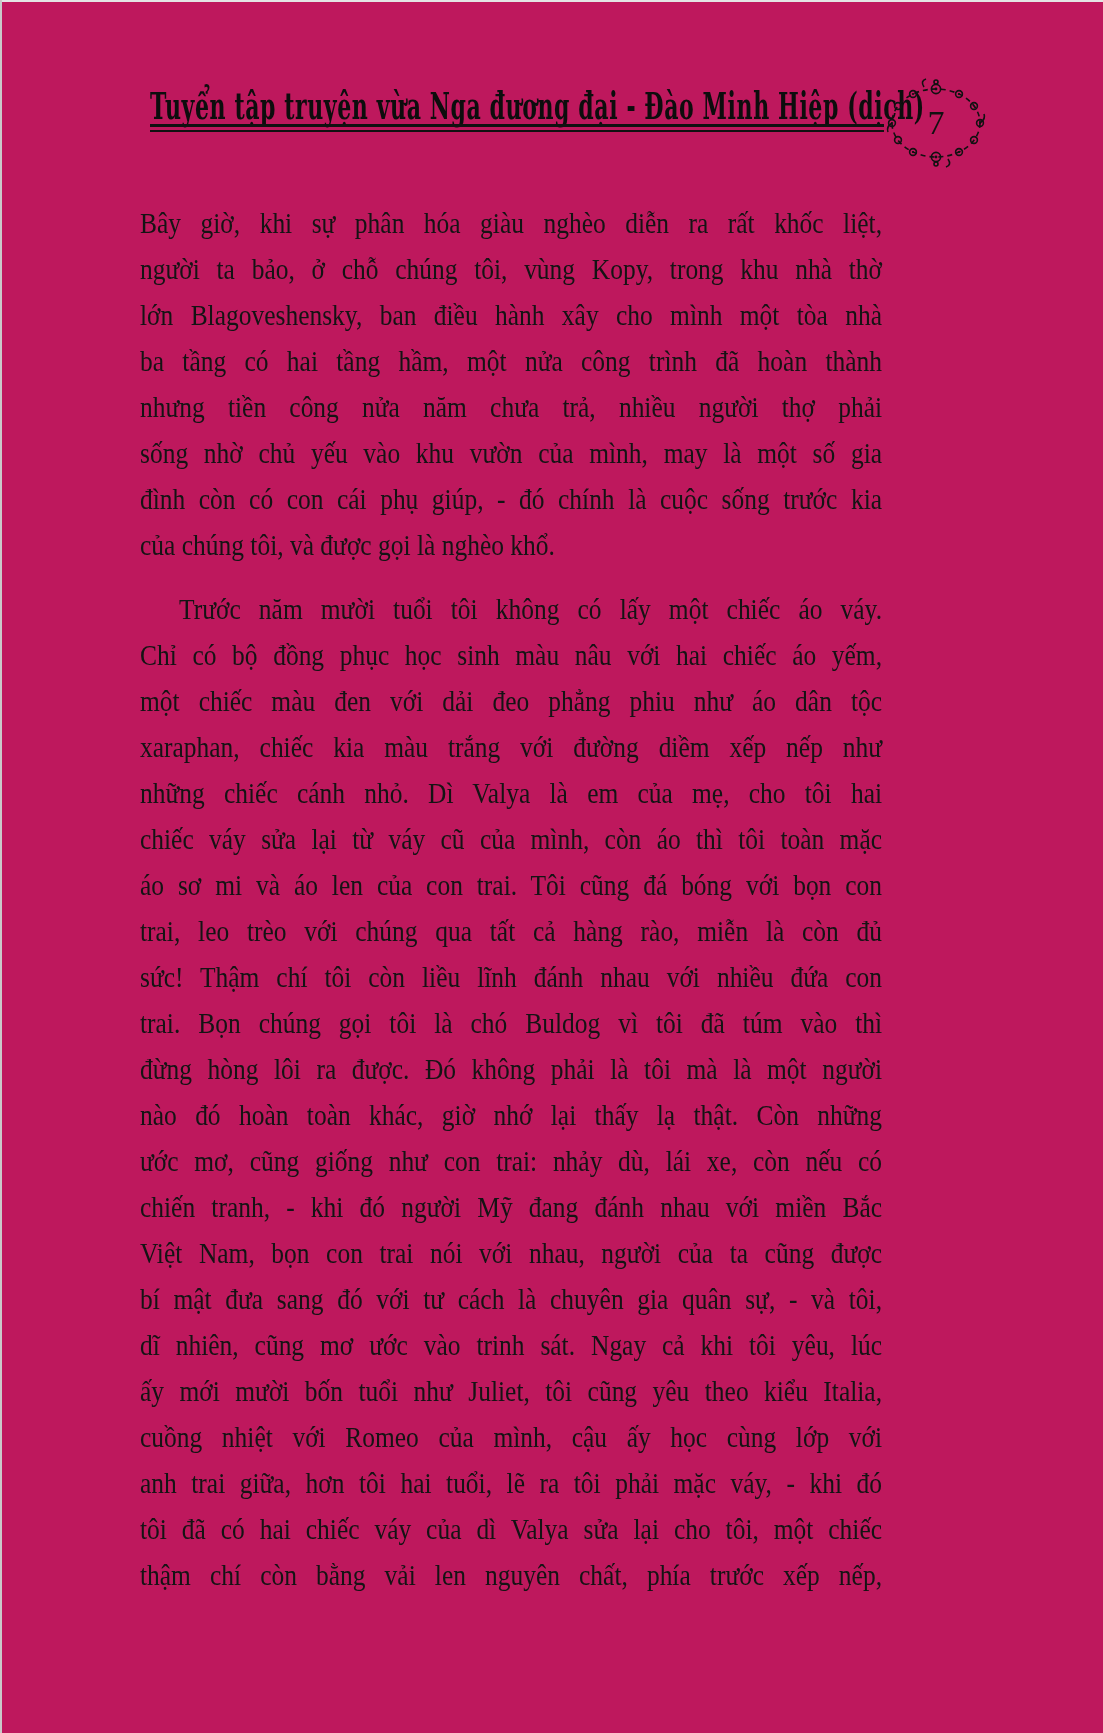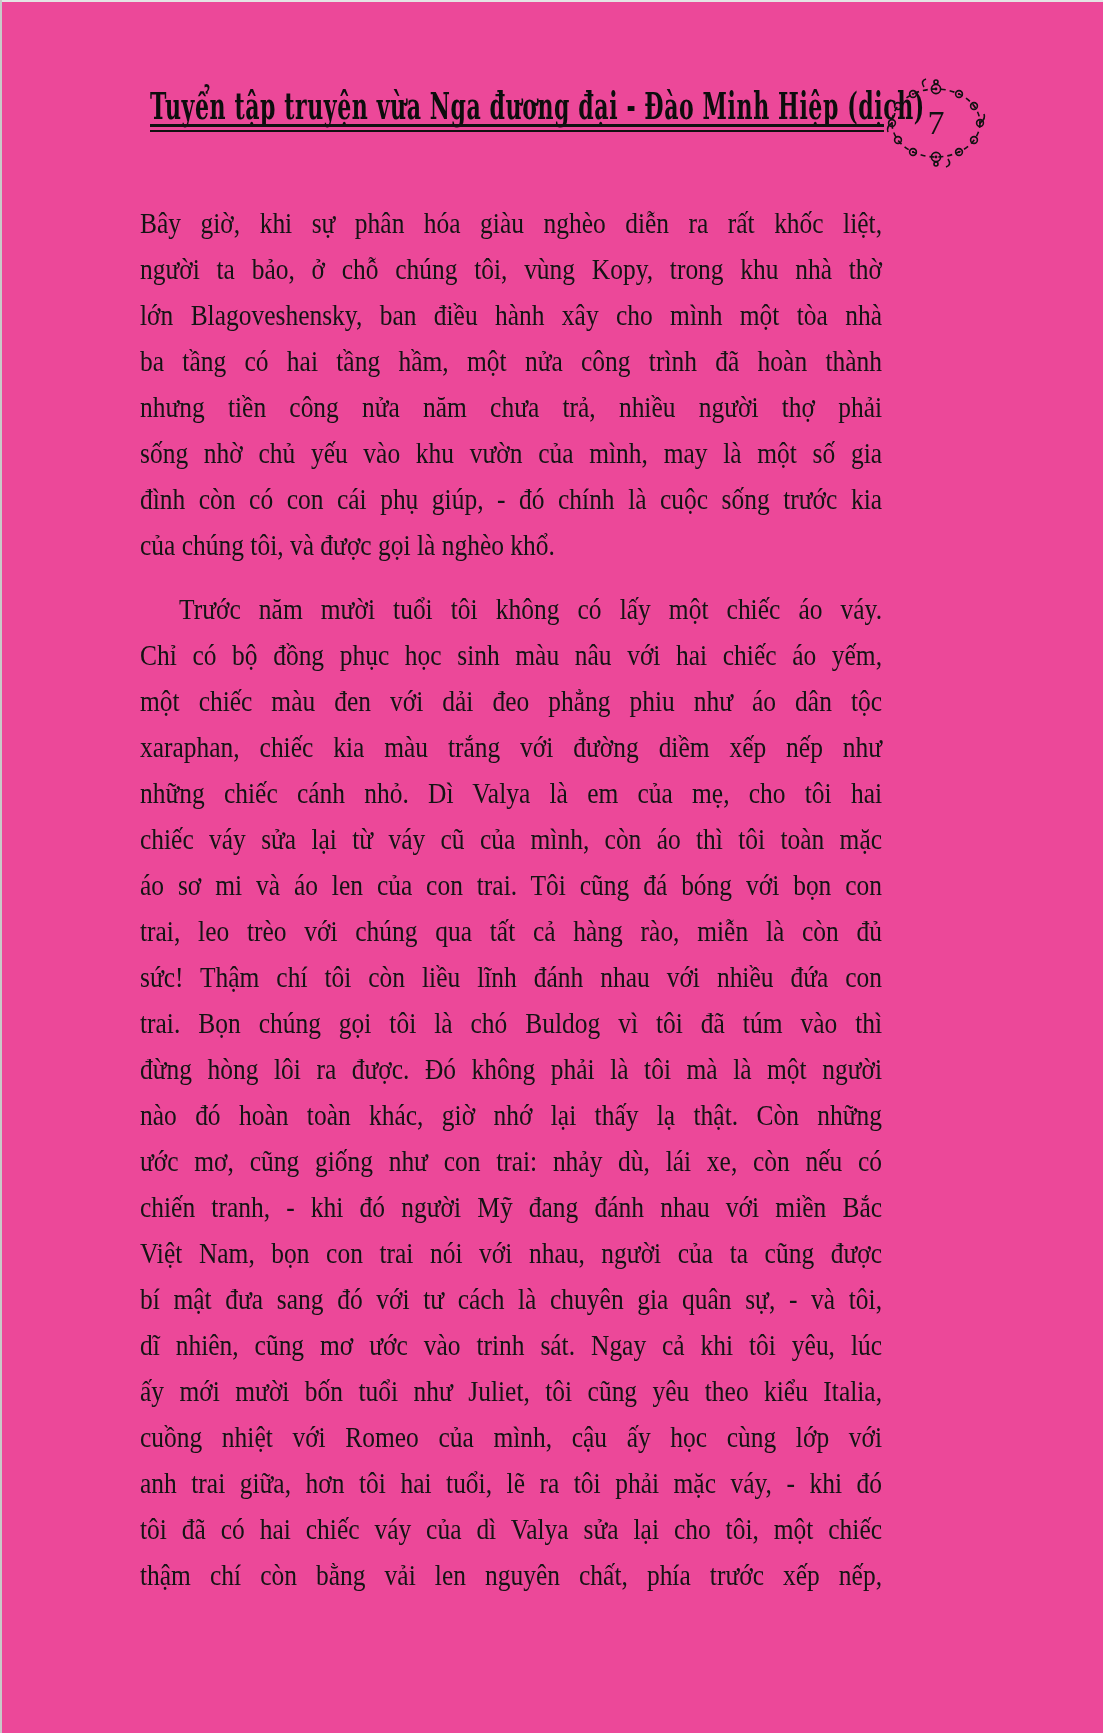--- a/index.html
+++ b/index.html
@@ -1,19 +1,19 @@
 <!DOCTYPE html>
 <html><head>
 <meta charset="utf-8">
 <style>
   html,body{margin:0;padding:0;background:#9a9a9a;}
   .page{
     position:relative;
     width:1103px;height:1733px;
-    background:#ec4899;
+    background:#be185d;
     overflow:hidden;
     font-family:"Liberation Serif", serif;
     color:#161616;
     box-shadow:inset 2px 0 0 #c9c9c9, inset 0 2px 0 #e4e4e4;
   }
   
   .header-title{
     position:absolute;left:150px;top:84px;
     font-family:"DejaVu Serif", serif;
     font-weight:bold;

